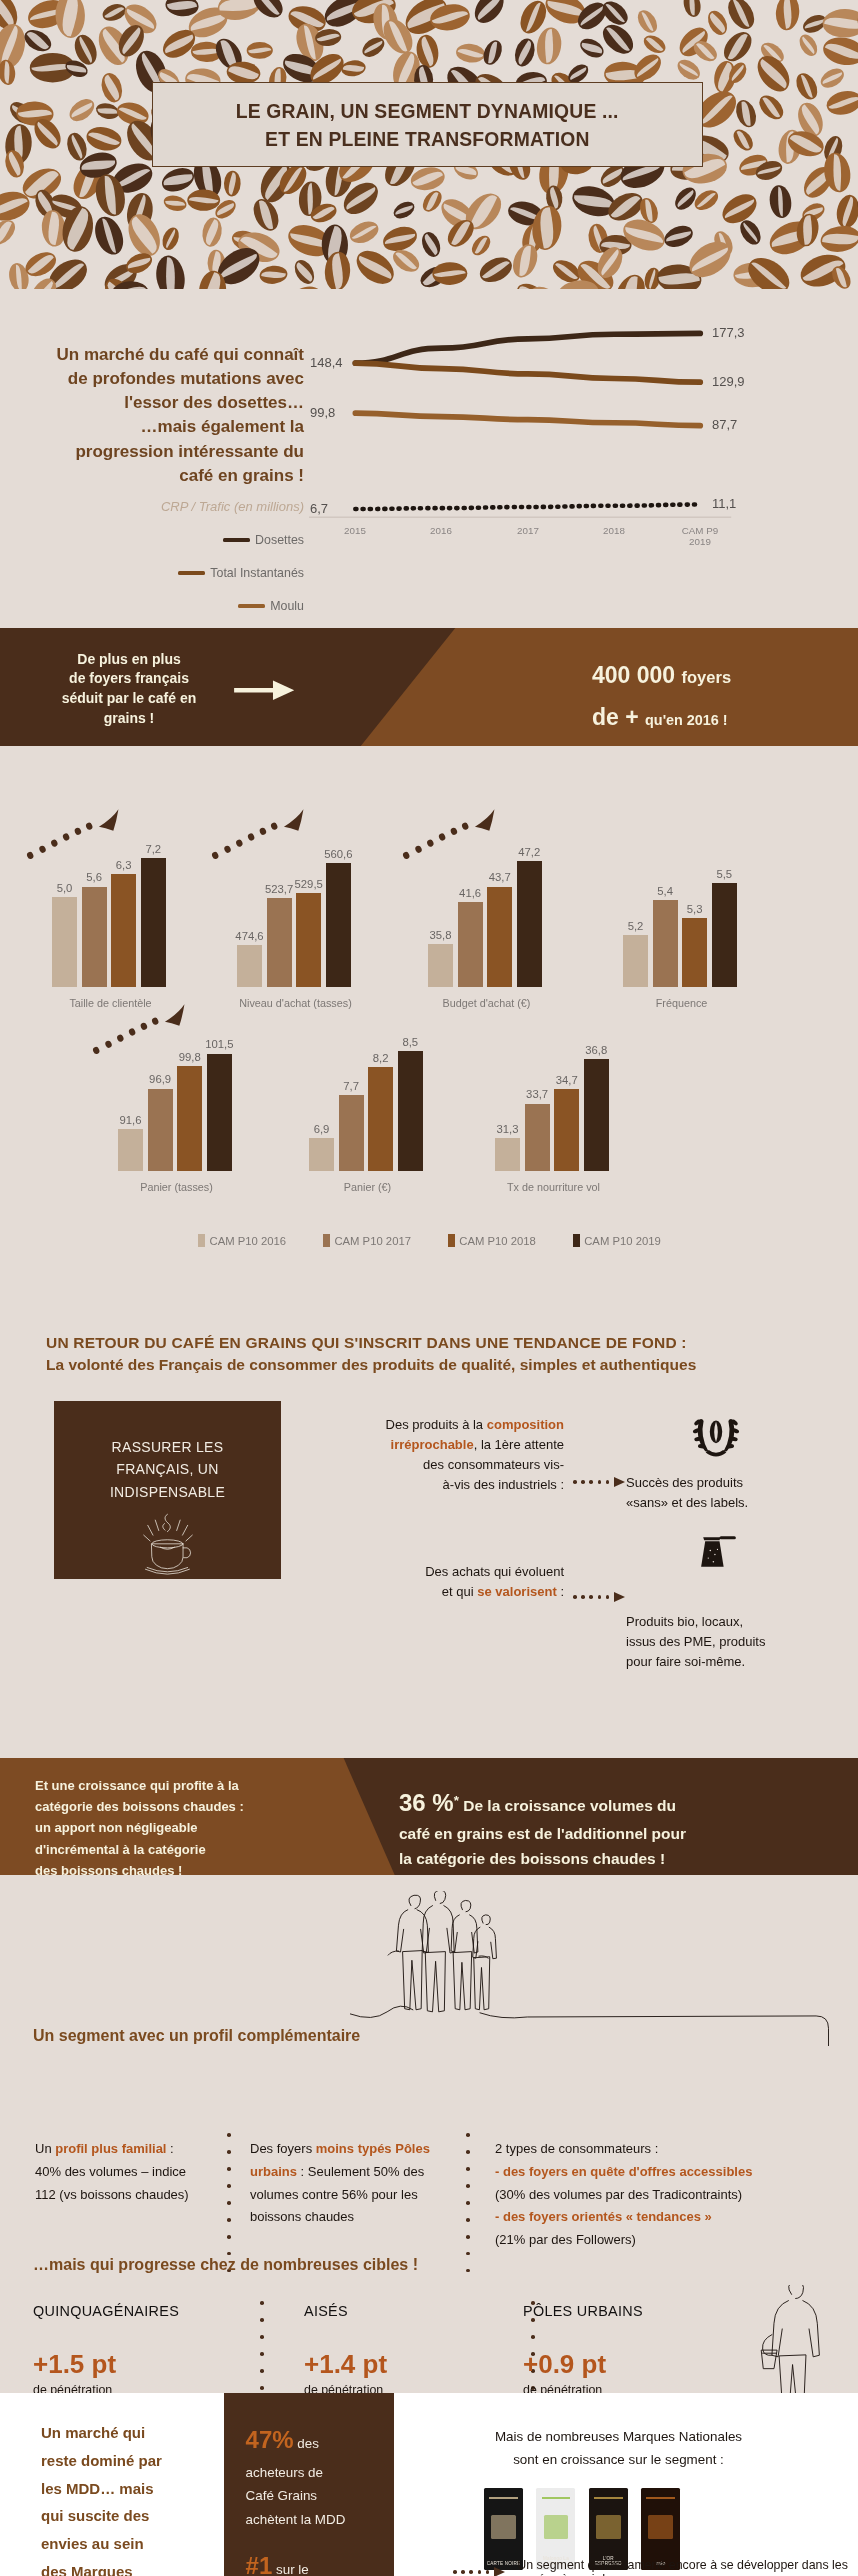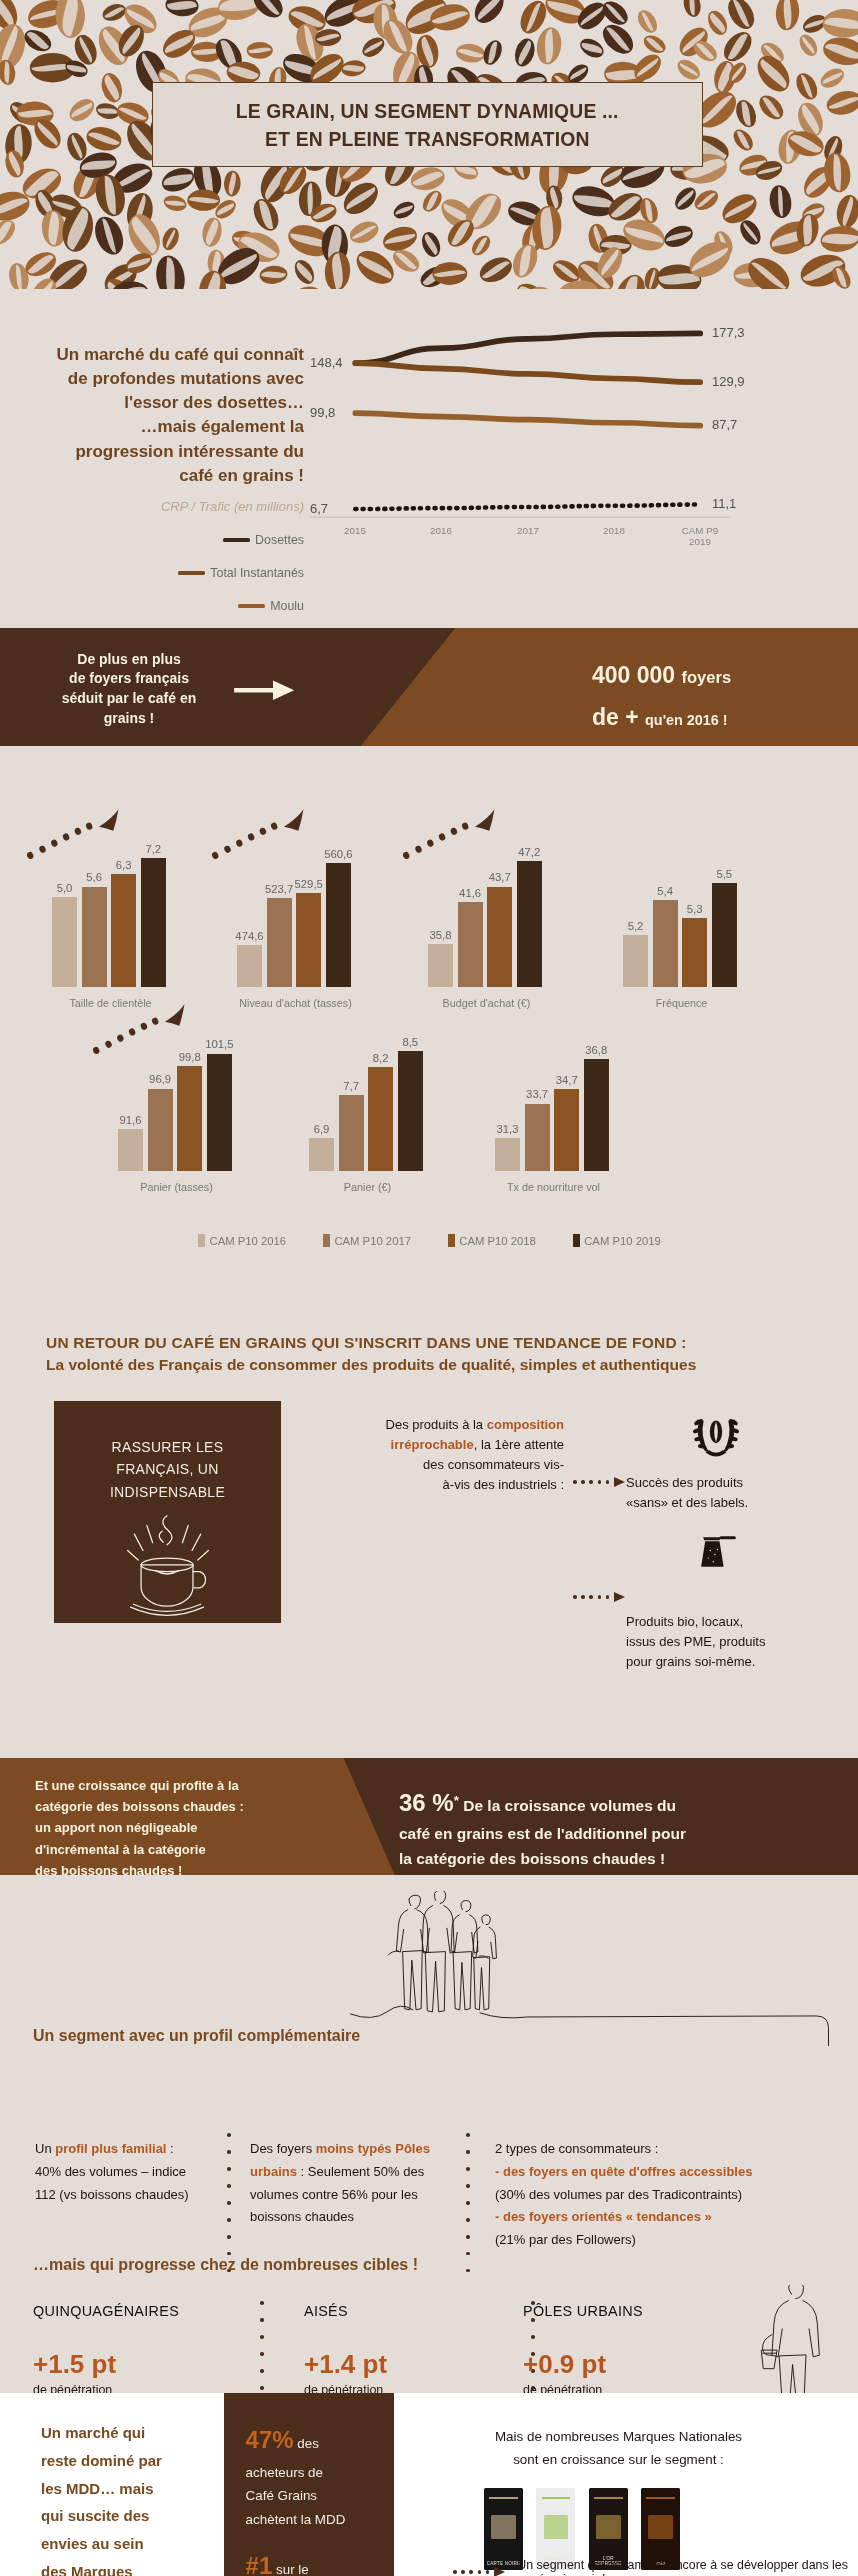--- a/index.html
+++ b/index.html
@@ -96,21 +96,21 @@
   .sec-retour { position: absolute; left: 0; top: 1303px; width: 859px; height: 361px; background: #e4dcd6; }
   .retour-h1 {
     position: absolute; left: 46px; top: 31px; font-size: 15.5px; font-weight: bold; color: #7a4a1f;
     font-family: "Liberation Sans Narrow","Liberation Sans",sans-serif; letter-spacing: 0.2px;
   }
   .retour-h2 {
     position: absolute; left: 46px; top: 53px; font-size: 15.5px; font-weight: bold; color: #7a4a1f;
     font-family: "Liberation Sans Narrow","Liberation Sans",sans-serif;
   }
   .rassurer-box {
-    position: absolute; left: 54px; top: 98px; width: 227px; height: 222px; background: #4a2d1b;
+    position: absolute; left: 54px; top: 98px; width: 227px; height: 178px; background: #4a2d1b;
     display: flex; flex-direction: column; align-items: center;
   }
   .rassurer-title {
     margin-top: 35px; color: #f2ece3; text-align: center; font-size: 14px; line-height: 1.6;
     font-family: "Liberation Sans Narrow","Liberation Sans",sans-serif; letter-spacing: 0.3px;
   }
   .retour-col-mid { position: absolute; left: 304px; width: 260px; text-align: right;
     font-family: "Liberation Sans Narrow","Liberation Sans",sans-serif; font-size: 13px; color: #1d1510; line-height: 1.55; }
   .retour-col-right { position: absolute; left: 626px; width: 206px;
     font-family: "Liberation Sans Narrow","Liberation Sans",sans-serif; font-size: 13px; color: #1d1510; line-height: 1.55; }
@@ -1573,20 +1573,24 @@
           <ellipse cx="88" cy="72" rx="7" ry="4" transform="rotate(-10 88 72)"></ellipse>
         </g>
         <path d="M40 84 q20 16 40 0 l-6 -5 q-14 11 -28 0z"></path>
       </g>
     </svg>
     <div class="retour-col-right" style="top:170px;" id="r1res">
         <div>Succès des produits</div>
    <div>«sans» et des labels.</div>
       </div>
 
+    <div class="retour-col-mid" style="top:259px;" id="r2text">
+        <div>Des achats qui évoluent</div>
+   <div>et qui <span class="hl">se valorisent</span> :</div>
+      </div>
     <div class="dots-arrow" style="left:573px;top:289px;">
       <i></i>
         <i></i>
         <i></i>
         <i></i>
         <i></i>
         <span class="tri"></span>
     </div>
     <svg style="position:absolute;left:698px;top:227px;" width="41" height="46" viewBox="0 0 80 90">
       <g fill="#1d1510">
@@ -1598,21 +1602,21 @@
         <circle cx="24" cy="40" r="1.6"></circle>
           <circle cx="33" cy="48" r="1.4"></circle>
         <circle cx="20" cy="55" r="1.3"></circle>
           <circle cx="30" cy="62" r="1.5"></circle>
         <circle cx="38" cy="38" r="1.2"></circle>
       </g>
     </svg>
     <div class="retour-col-right" style="top:285px;margin-top:24px;" id="r2res">
         <div>Produits bio, locaux,</div>
    <div>issus des PME, produits</div>
-   <div>pour grains soi-même.</div>
+   <div>pour faire soi-même.</div>
       </div>
   </div>
 
   <div class="banner" style="top:1758px;height:118px;">
     <div class="bg-mid"></div>
     <div class="bg-dark" style="clip-path: polygon(40% 0, 100% 0, 100% 100%, 46% 100%);"></div>
     <div class="banner-text" style="left:35px;top:16.5px;width:294px;font-size:13px;line-height:1.65;" id="bcLeft">
         <div>Et une croissance qui profite à la</div>
         <div>catégorie des boissons chaudes :</div>
         <div>un apport non négligeable</div>

